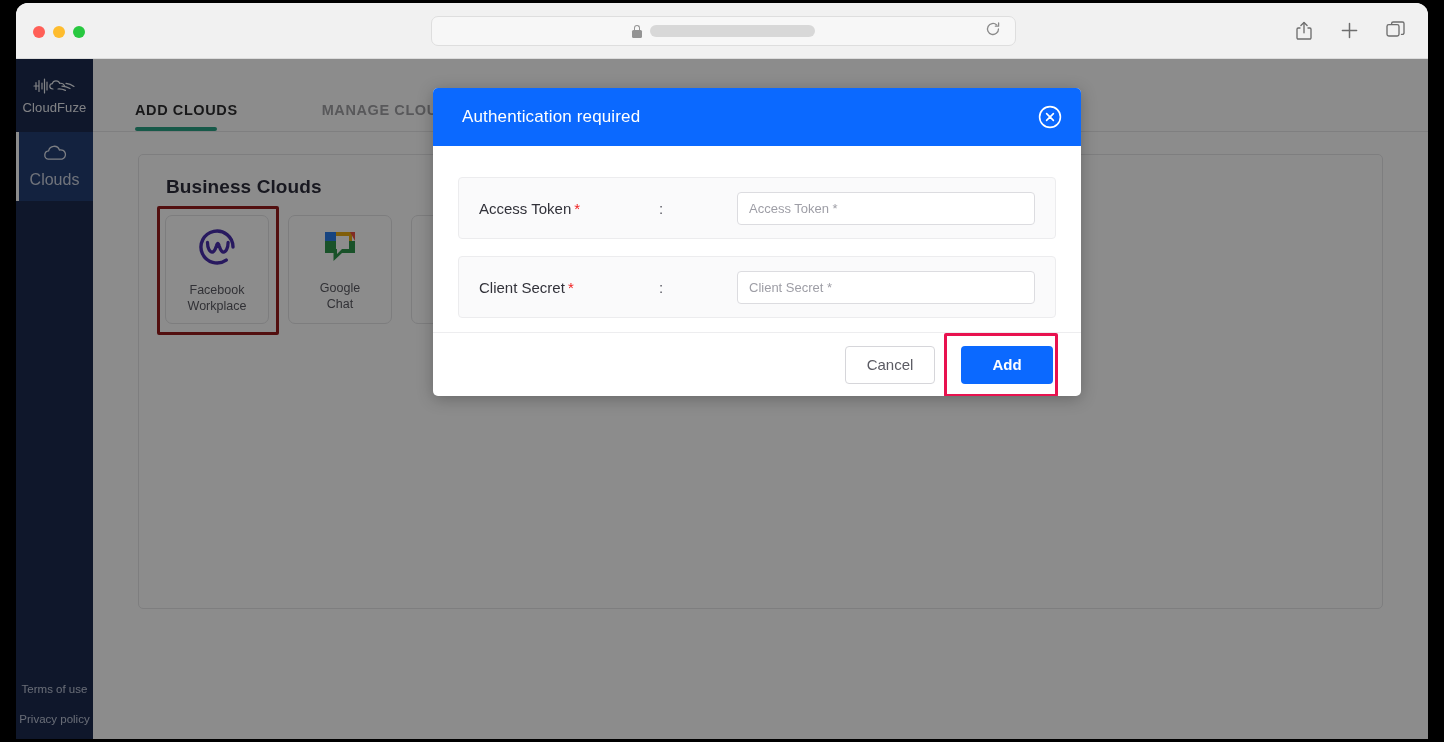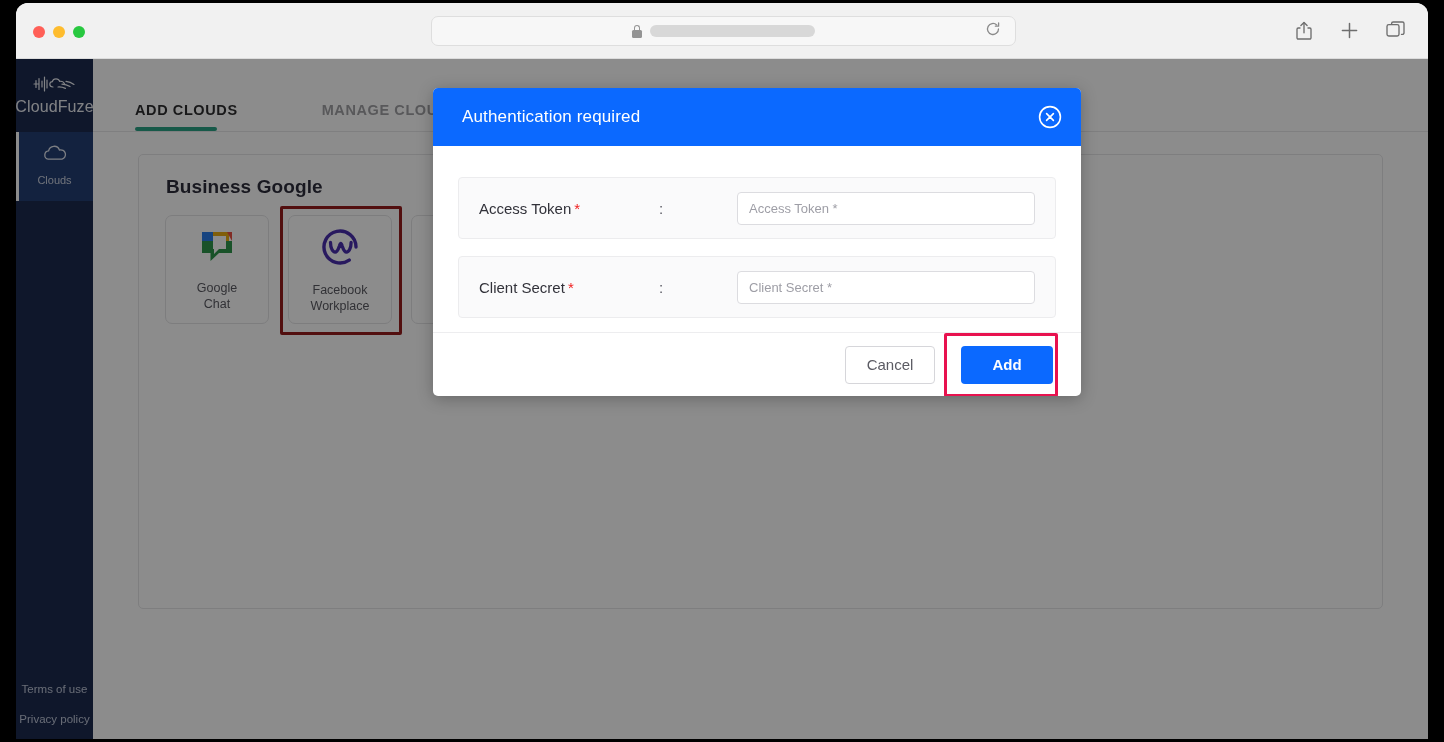--- a/index.html
+++ b/index.html
@@ -88,38 +88,38 @@
     background: #0b1b42;
     z-index: 3;
   }
   .brand {
     height: 73px;
     display: flex; flex-direction: column;
     align-items: center; justify-content: center;
     gap: 5px;
   }
   .brand-logo { width: 46px; height: 18px; }
-  .brand-name { font-size: 16px; color: #e8eaf0; letter-spacing: .1px; }
+  .brand-name { font-size: 13px; color: #e8eaf0; letter-spacing: .1px; }
 
   .nav-item {
     position: relative;
     display: flex; flex-direction: column;
     align-items: center; justify-content: center;
     gap: 6px;
     padding: 13px 4px 14px;
     cursor: pointer;
     color: #c3cada;
   }
   .nav-item.active { background: #123068; }
   .nav-item.active::before {
     content: ""; position: absolute; left: 0; top: 0;
     width: 3px; height: 100%; background: #ffffff;
   }
   .nav-label {
-    font-size: 11px; line-height: 14px;
+    font-size: 16px; line-height: 14px;
     text-align: center; color: #c8cedd;
   }
   .nav-icon { display: block; }
 
   .sidebar-footer {
     position: absolute; left: 0; bottom: 14px;
     width: 100%;
     display: flex; flex-direction: column;
     align-items: center; gap: 18px;
   }
@@ -408,56 +408,56 @@
 
     <div class="main">
       <div class="topbar">
         <div class="tabs">
           <div class="tab active">ADD CLOUDS</div>
           <div class="tab">MANAGE CLOUDS</div>
         </div>
       </div>
 
       <div class="content-card">
-        <div class="section-title">Business Google</div>
+        <div class="section-title">Business Clouds</div>
 
         <div class="cloud-grid">
+
+          <div class="cloud-card">
+            <span>
+              <svg width="44" height="44" viewBox="0 0 44 44" fill="none">
+                <path d="M38 22a16 16 0 1 0-6.8 13.1" stroke="#3b1fa8" stroke-width="3.4" stroke-linecap="round"></path>
+                <path d="M12.5 17.5c0 6 2.4 9.6 4.6 9.6 2 0 3-2.2 4.3-6 .5-1.6.9-2.6 1.4-2.6.5 0 .9 1 1.4 2.6 1.3 3.8 2.3 6 4.3 6 2.2 0 4.6-3.6 4.6-9.6" stroke="#3b1fa8" stroke-width="3.3" stroke-linecap="round" stroke-linejoin="round"></path>
+              </svg>
+            </span>
+            <div class="cloud-label">
+              <span>Facebook</span><br><span>Workplace</span>
+            </div>
+            <div class="annot-red"></div>
+          </div>
 
           <div class="cloud-card">
             <span>
               <svg width="40" height="40" viewBox="0 0 40 40">
                 <path d="M5 5h11v9H5z" fill="#1a73e8"></path>
                 <path d="M16 5h16v9H16z" fill="#e8a500"></path>
                 <path d="M30 5h5v9l-5-9z" fill="#ea4335"></path>
                 <path d="M5 14h11v12H5z" fill="#1e8e3e"></path>
                 <path d="M16 14h19v12H16z" fill="#1e8e3e"></path>
                 <path d="M12 26h10l-8.5 8V26z" fill="#1e8e3e"></path>
                 <path d="M16 9h13v13H16z" fill="#ffffff"></path>
                 <path d="M16 22h6l-5 5v-5z" fill="#ffffff"></path>
               </svg>
             </span>
             <div class="cloud-label">
               <span>Google</span><br><span>Chat</span>
             </div>
           </div>
 
           <div class="cloud-card">
-            <span>
-              <svg width="44" height="44" viewBox="0 0 44 44" fill="none">
-                <path d="M38 22a16 16 0 1 0-6.8 13.1" stroke="#3b1fa8" stroke-width="3.4" stroke-linecap="round"></path>
-                <path d="M12.5 17.5c0 6 2.4 9.6 4.6 9.6 2 0 3-2.2 4.3-6 .5-1.6.9-2.6 1.4-2.6.5 0 .9 1 1.4 2.6 1.3 3.8 2.3 6 4.3 6 2.2 0 4.6-3.6 4.6-9.6" stroke="#3b1fa8" stroke-width="3.3" stroke-linecap="round" stroke-linejoin="round"></path>
-              </svg>
-            </span>
-            <div class="cloud-label">
-              <span>Facebook</span><br><span>Workplace</span>
-            </div>
-            <div class="annot-red"></div>
-          </div>
-
-          <div class="cloud-card">
             <span></span>
             <div class="cloud-label">G</div>
           </div>
 
         </div>
       </div>
     </div>
 
     <div class="overlay">
       <div class="modal">

